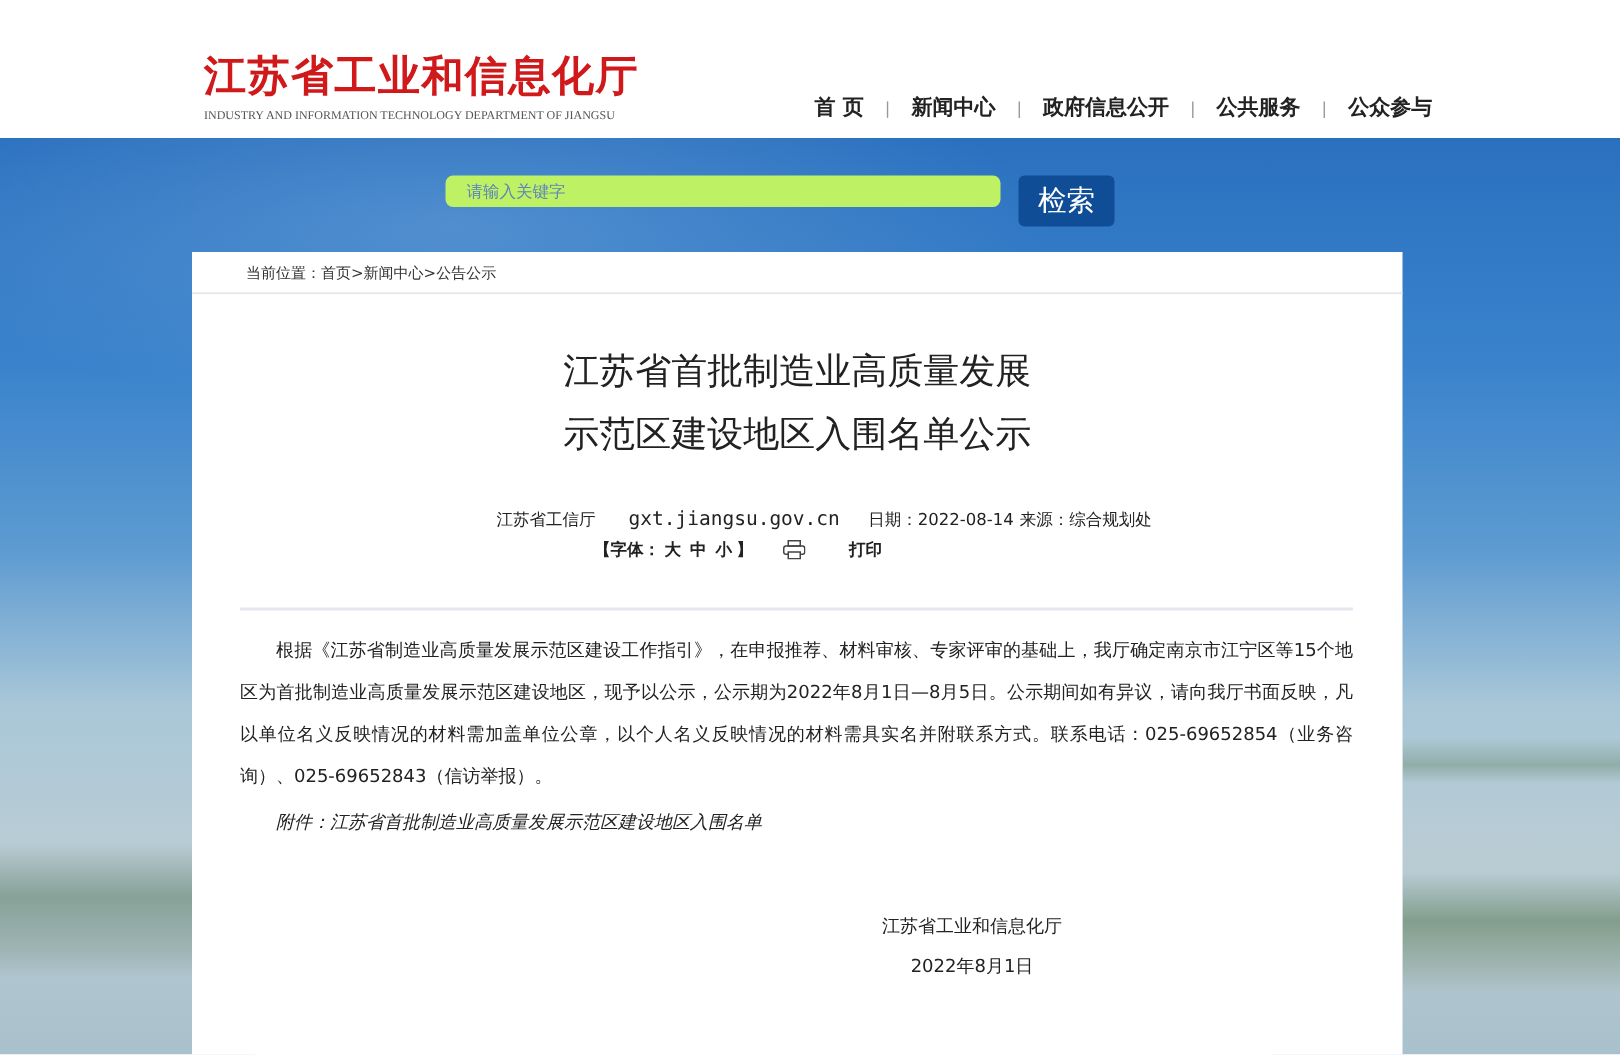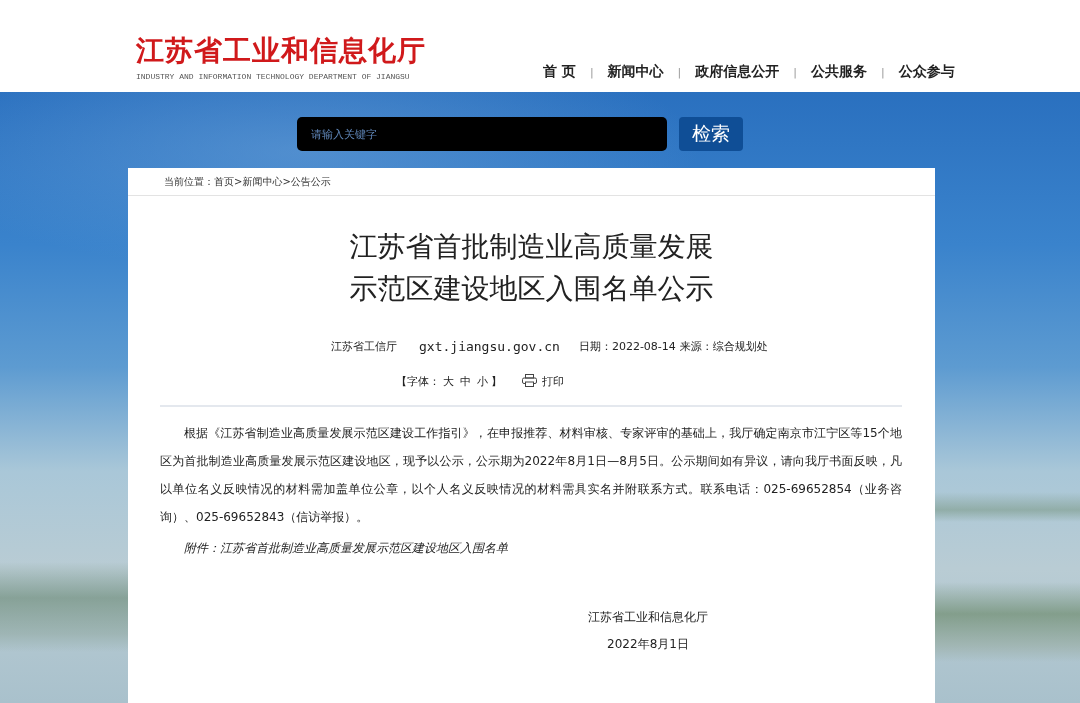--- a/index.html
+++ b/index.html
@@ -12,21 +12,21 @@
     position: absolute; left: 0; top: 0; width: 1080px; height: 92px;
     background: #ffffff;
   }
   .logo-cn {
     position: absolute; left: 136px; top: 34px;
     font-size: 28px; font-weight: bold; color: #d0191b; letter-spacing: 1px;
     line-height: 34px; white-space: nowrap;
   }
   .logo-en {
     position: absolute; left: 136px; top: 72px;
-    font-family: Liberation Mono, monospace;
+    font-family: Liberation Serif, serif;
     font-size: 8px; color: #555; letter-spacing: 0px; white-space: nowrap;
   }
   .nav {
     position: absolute; left: 543px; top: 62px; height: 20px;
     display: flex; align-items: center;
     font-size: 14px; font-weight: bold; color: #222; justify-content: flex-end;
   }
   .nav-item { cursor: pointer; white-space: nowrap; }
   .nav-sep { color: #999; font-weight: normal; font-size: 11px; margin: 0 14px; }
 
@@ -46,23 +46,23 @@
   .shore-right {
     position: absolute; left: 935px; top: 490px; width: 145px; height: 80px;
     background: linear-gradient(180deg, rgba(110,140,110,0) 0%, rgba(110,140,110,0.7) 40%, rgba(140,160,140,0.4) 80%, rgba(0,0,0,0) 100%);
   }
   .shore-right-far {
     position: absolute; left: 935px; top: 400px; width: 145px; height: 30px;
     background: linear-gradient(180deg, rgba(150,170,160,0) 0%, rgba(120,150,130,0.55) 60%, rgba(0,0,0,0) 100%);
   }
 
   .search-input {
-    position: absolute; left: 297px; top: 117px; width: 370px; height: 34px;
+    position: absolute; left: 297px; top: 117px; width: 370px; height: 21px;
     box-sizing: border-box; border: none; border-radius: 5px;
-    background: #000000; padding: 0 14px; font-size: 11px; color: #5a7fae;
+    background: #bef264; padding: 0 14px; font-size: 11px; color: #5a7fae;
     font-family: "DejaVu Sans", sans-serif; outline: none;
   }
   .search-input::placeholder { color: #5f86b8; }
   .search-btn {
     position: absolute; left: 679px; top: 117px; width: 64px; height: 34px;
     background: #0f4e96; color: #fff; border: none; border-radius: 4px;
     font-size: 19px; font-family: "DejaVu Sans", sans-serif; cursor: pointer;
   }
 
   .panel {
@@ -70,34 +70,34 @@
     background: #ffffff;
   }
   .breadcrumb {
     position: absolute; left: 36px; top: 7px; font-size: 10px; color: #333; white-space: nowrap;
   }
   .breadcrumb-line {
     position: absolute; left: 0; top: 27px; width: 807px; height: 1px; background: #e3e3e3;
   }
   .title {
     position: absolute; left: 0; top: 58px; width: 807px; text-align: center;
-    font-size: 28px; line-height: 42px; color: #222; font-weight: normal;
+    font-size: 24px; line-height: 42px; color: #222; font-weight: normal;
   }
   .meta {
     position: absolute; left: 203px; top: 171px; font-size: 11px; color: #222; white-space: nowrap;
     display: flex; align-items: flex-start;
   }
   .meta .site { font-family: "DejaVu Sans Mono", monospace; font-size: 13px; margin: 0 19px 0 22px; }
   .meta .date { margin-right: 4px; }
   .tools {
-    position: absolute; left: 268px; top: 206px; font-size: 11px; color: #222; white-space: nowrap;
-    display: flex; align-items: center;
+    position: absolute; left: 268px; top: 191px; font-size: 11px; color: #222; white-space: nowrap;
+    display: flex; align-items: center; font-weight: bold;
   }
   .font-size-opt { margin: 0 3px; cursor: pointer; }
-  .print { display: flex; align-items: flex-start; margin-left: 20px; cursor: pointer; }
+  .print { display: flex; align-items: center; margin-left: 20px; cursor: pointer; gap: 24px; }
   .print svg { margin-right: 5px; }
   .divider {
     position: absolute; left: 32px; top: 237px; width: 742px; height: 2px; background: #e4e8ee;
   }
   .body-text {
     position: absolute; left: 32px; top: 251px; width: 742px;
     font-size: 12px; line-height: 28px; color: #222; text-align: justify;
   }
   .body-text p { margin: 0; text-indent: 2em; }
   .attachment { margin-top: 3px !important; font-style: italic; }

